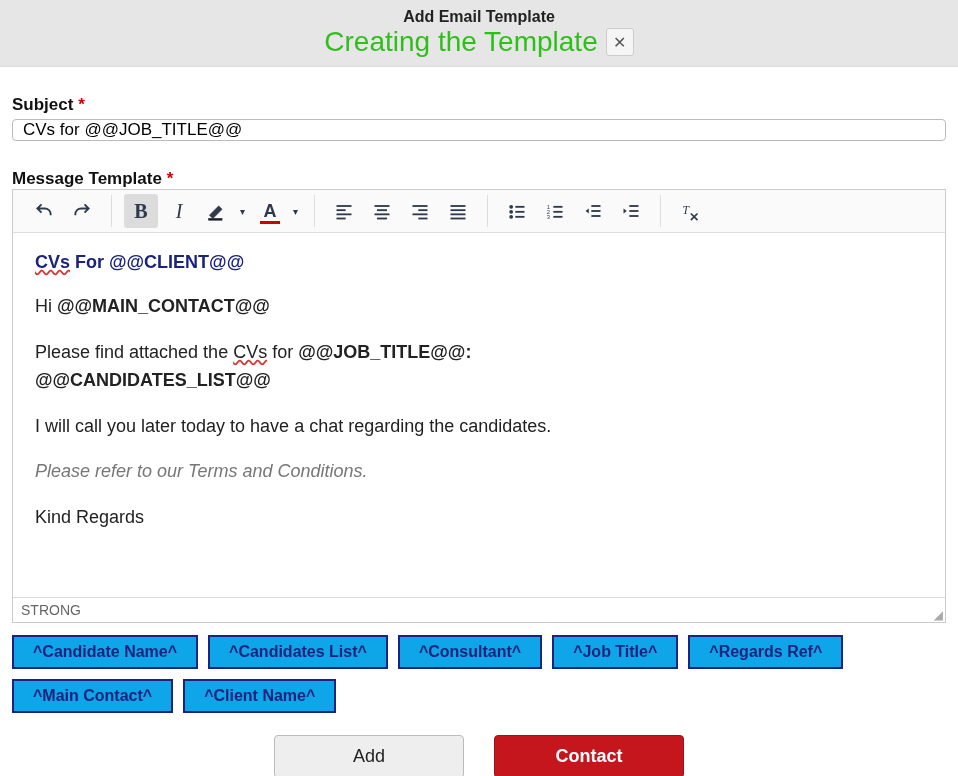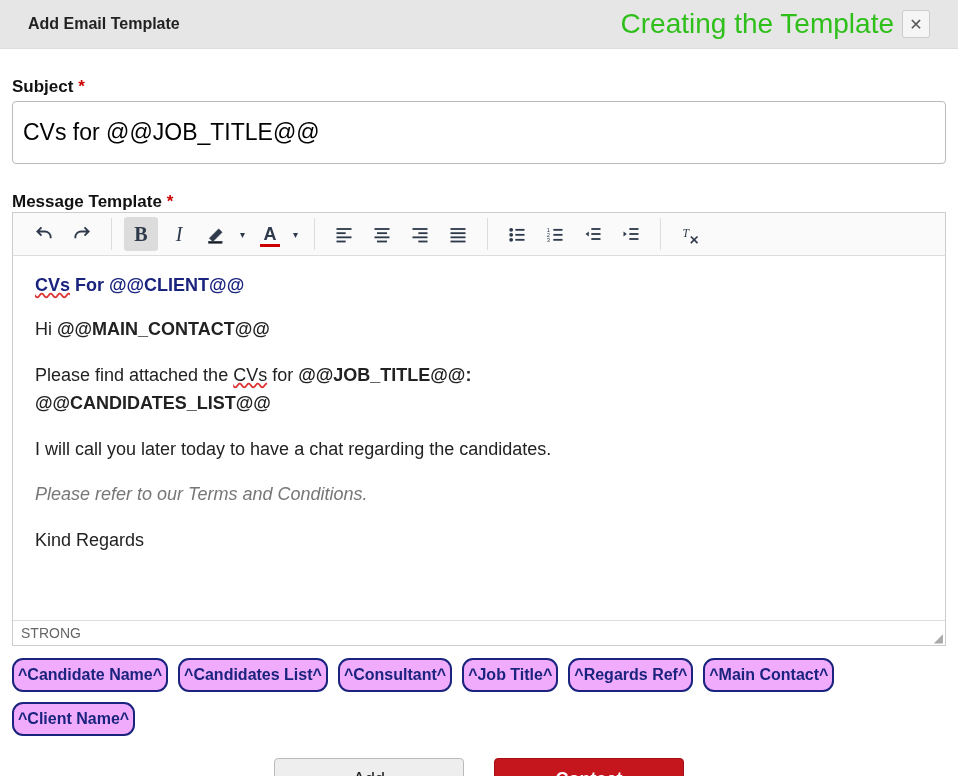--- a/index.html
+++ b/index.html
@@ -1,29 +1,29 @@
 <!DOCTYPE html>
 <html><head>
   <meta charset="utf-8">
   <style>
     * { box-sizing: border-box; margin: 0; padding: 0; }
     body { font-family: "Segoe UI", Arial, sans-serif; font-size: 14px; width: 958px; height: 776px; background: #fff; }
     
-    .dialog-header { background: #e6e6e6; padding: 8px 28px; display: flex; align-items: center; justify-content: space-between; border-bottom: 1px solid #ddd; }
+    .dialog-header { background: #e6e6e6; padding: 8px 10px; display: flex; align-items: center; justify-content: space-between; border-bottom: 1px solid #ddd; flex-direction: column; }
     .dialog-title { font-weight: bold; font-size: 16px; color: #222; }
     .header-right { display: flex; align-items: center; gap: 8px; justify-content: flex-end; }
     .annotation { color: #2fbf1a; font-size: 28px; font-weight: 400; font-family: "Segoe UI", Arial, sans-serif; }
     .close-btn { width: 28px; height: 28px; border: 1px solid #ccc; background: #f5f5f5; border-radius: 3px; display: flex; align-items: center; justify-content: center; cursor: pointer; font-size: 16px; color: #555; }
     
     .dialog-body { padding: 8px 12px; }
     
     .field-label { font-weight: bold; font-size: 17px; color: #111; margin-top: 20px; }
     .required { color: #c00; font-weight: bold; }
     
-    .subject-input { width: 100%; padding: 17px 10px; font-size: 23px; border: 1px solid #bbb; border-radius: 4px; margin-top: 4px; margin-bottom: 8px; }
+    .subject-input { width: 100%; padding: 0 10px; font-size: 17px; border: 1px solid #bbb; border-radius: 4px; margin-top: 4px; margin-bottom: 8px; }
     
     .toolbar { display: flex; align-items: center; border: 1px solid #ccc; border-bottom: 1px solid #ddd; background: #fafafa; padding: 4px 6px; gap: 2px; }
     .tb-group { display: flex; align-items: center; padding: 0 8px; gap: 4px; }
     .tb-sep { width: 1px; height: 32px; background: #ddd; margin: 0 2px; }
     .tb-btn { width: 34px; height: 34px; display: flex; align-items: center; justify-content: center; border-radius: 3px; cursor: pointer; color: #2e3a4b; }
     .tb-btn.active { background: #dcdcdc; }
     .tb-btn svg { width: 20px; height: 20px; fill: #2e3a4b; stroke: #2e3a4b; }
     .tb-combo { display: flex; align-items: center; gap: 2px; }
     .tb-caret { font-size: 10px; color: #2e3a4b; padding: 0 4px; cursor: pointer; }
     
@@ -33,21 +33,21 @@
     .editor-area p { margin-bottom: 18px; }
     .editor-area .italic-grey { color: #777; font-style: italic; }
     .editor-area strong { font-weight: bold; margin-top: 43px; }
     
     .squiggle { text-decoration: underline wavy #d33; text-decoration-skip-ink: none; }
     
     .status-bar { border-top: 1px solid #ddd; padding: 4px 8px; font-size: 14px; color: #666; position: relative; }
     .resize-handle { position: absolute; right: 2px; bottom: 0; font-size: 12px; color: #aaa; cursor: nwse-resize; }
     
     .token-row { display: flex; flex-wrap: wrap; gap: 10px; padding: 12px 0 0 0; }
-    .token-btn { border: 2px solid #1a237e; background: #f0abfc; color: #1a237e; font-weight: bold; font-size: 16px; padding: 6px 4px; border-radius: 11px; cursor: pointer; }
+    .token-btn { border: 2px solid #1a237e; background: #0ea5e9; color: #1a237e; font-weight: bold; font-size: 16px; padding: 6px 19px; border-radius: 0; cursor: pointer; }
     
     .footer { display: flex; justify-content: center; gap: 30px; padding: 14px 12px 10px 12px; }
     .btn { min-width: 190px; padding: 10px 20px; font-size: 18px; border-radius: 4px; cursor: pointer; border: 1px solid #bbb; }
     .btn-default { background: #eee; color: #222; }
     .btn-danger { background: #c4161c; color: #fff; border: 1px solid #a01217; font-weight: bold; }
   </style>
 </head>
 <body>
 
 <div class="dialog-header">

